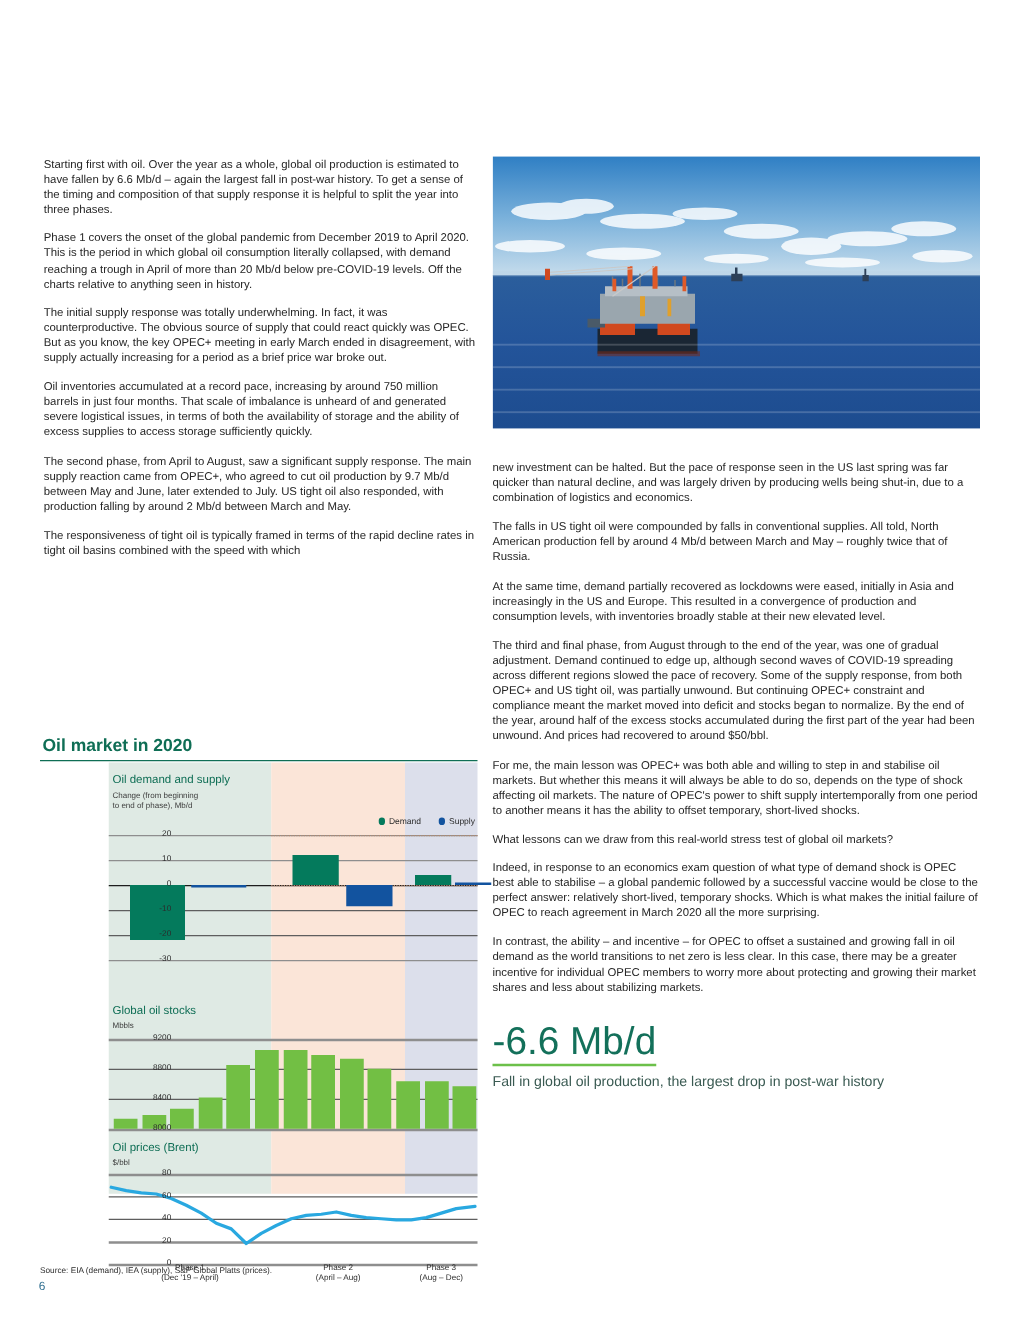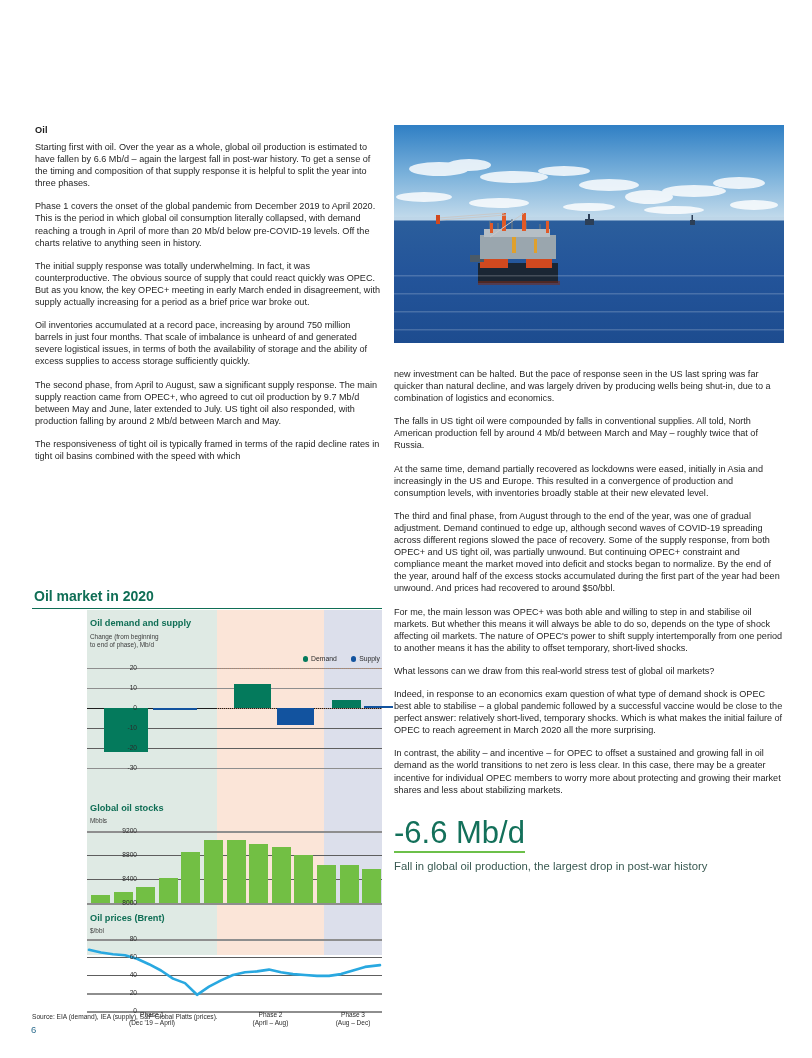--- a/index.html
+++ b/index.html
@@ -50,21 +50,21 @@
   .topline{position:absolute;left:0;top:0;width:350px;height:1.3px;background:#0f6e55;}
 
   
   .band{position:absolute;top:2px;bottom:48px;}
   .band1{left:55px;width:130px;background:#dfeae4;}
   .band2{left:185px;width:107px;background:#fbe5d8;}
   .band3{left:292px;width:58px;background:#dcdfeb;}
 
   .panel{position:absolute;left:0;width:350px;}
   .panel-title{
-    font-size:9.2px;color:#0f6e55;position:absolute;left:58px;font-weight:700;
+    font-size:9.2px;color:#0f6e55;position:absolute;left:58px;font-weight:400;
   }
   .panel-unit{
     font-size:6.4px;color:#3c3c3c;position:absolute;left:58px;line-height:7.6px;
   }
 
   .plot{position:absolute;left:55px;width:295px;}
   .gl{position:absolute;left:0;width:295px;height:1px;background:#5e5e5e;}
   .gl.light{background:#8e8e8e;}
   .gl.zero{background:#1d1d1d;height:1.1px;}
   .gl.dotted{background:none;border-top:1px dotted #b48a72;height:0;}
@@ -174,21 +174,20 @@
       <g fill="#ffffff" opacity="0.18">
         <rect x="0" y="150" width="390" height="1.5"></rect>
         <rect x="0" y="168" width="390" height="1.5"></rect>
         <rect x="0" y="186" width="390" height="1.5"></rect>
         <rect x="0" y="204" width="390" height="1.5"></rect>
       </g>
     </svg>
   </div>
 
   <div class="col-left">
-    <h4 class="sec-head">Oil</h4>
     <p class="body">Starting first with oil. Over the year as a whole, global oil production is estimated to have fallen by 6.6 Mb/d – again the largest fall in post-war history. To get a sense of the timing and composition of that supply response it is helpful to split the year into three phases.</p>
     <p class="body">Phase 1 covers the onset of the global pandemic from December 2019 to April 2020. This is the period in which global oil consumption literally collapsed, with demand reaching a trough in April of more than 20 Mb/d below pre-COVID-19 levels. Off the charts relative to anything seen in history.</p>
     <p class="body">The initial supply response was totally underwhelming. In fact, it was counterproductive. The obvious source of supply that could react quickly was OPEC. But as you know, the key OPEC+ meeting in early March ended in disagreement, with supply actually increasing for a period as a brief price war broke out.</p>
     <p class="body">Oil inventories accumulated at a record pace, increasing by around 750 million barrels in just four months. That scale of imbalance is unheard of and generated severe logistical issues, in terms of both the availability of storage and the ability of excess supplies to access storage sufficiently quickly.</p>
     <p class="body">The second phase, from April to August, saw a significant supply response. The main supply reaction came from OPEC+, who agreed to cut oil production by 9.7 Mb/d between May and June, later extended to July. US tight oil also responded, with production falling by around 2 Mb/d between March and May.</p>
     <p class="body">The responsiveness of tight oil is typically framed in terms of the rapid decline rates in tight oil basins combined with the speed with which</p>
   </div>
 
   <div class="col-right" style="top:368px;">
     <p class="body">new investment can be halted. But the pace of response seen in the US last spring was far quicker than natural decline, and was largely driven by producing wells being shut-in, due to a combination of logistics and economics.</p>

